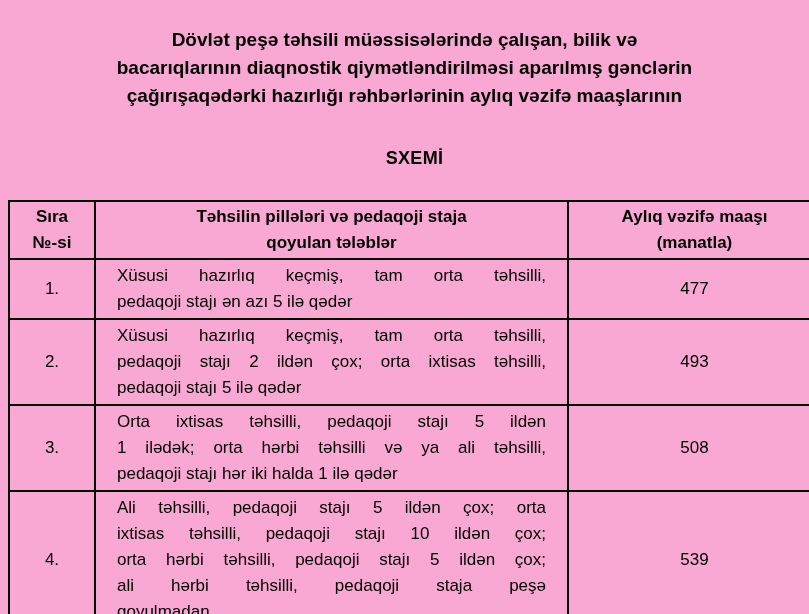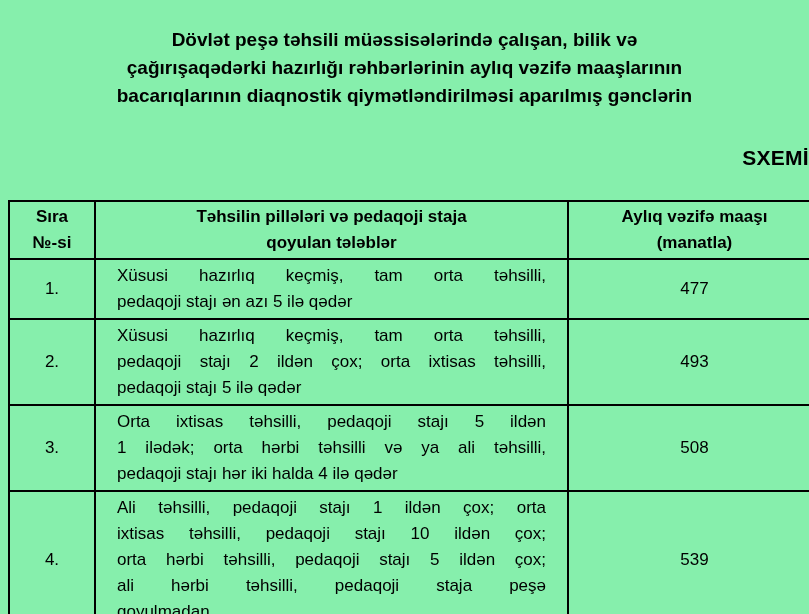--- a/index.html
+++ b/index.html
@@ -6,35 +6,35 @@
     margin: 0;
     padding: 0;
     background: #ffffff;
     color: #000000;
     font-family: "Liberation Sans", "DejaVu Sans", sans-serif;
   }
   .page {
     position: relative;
     width: 809px;
     height: 614px;
-    background: #86efac;
+    background: #f9a8d4;
     overflow: hidden;
   }
   .doc-title {
     margin: 26px 12px 0 12px;
     text-align: center;
     font-weight: bold;
     font-size: 19px;
     line-height: 28px;
   }
   .doc-subtitle {
     margin-top: 37px;
-    text-align: right;
+    text-align: center;
     font-weight: bold;
-    font-size: 21px;
+    font-size: 18px;
     line-height: 22px;
     letter-spacing: 0.3px;
     margin-left: 20px;
   }
   table.schema-table {
     border-collapse: collapse;
     table-layout: fixed;
     margin: 31px 0 0 8px;
     width: 792px;
   }
@@ -79,22 +79,22 @@
     text-align: center;
   }
 </style>
 </head>
 <body>
 
 <div class="page">
 
   <div class="doc-title">
       <div class="line">Dövlət peşə təhsili müəssisələrində çalışan, bilik və</div>
+      <div class="line">bacarıqlarının diaqnostik qiymətləndirilməsi aparılmış gənclərin</div>
       <div class="line last">çağırışaqədərki hazırlığı rəhbərlərinin aylıq vəzifə maaşlarının</div>
-      <div class="line">bacarıqlarının diaqnostik qiymətləndirilməsi aparılmış gənclərin</div>
     </div>
 
   <div class="doc-subtitle">SXEMİ</div>
 
   <table class="schema-table">
     <thead>
       <tr>
         <th class="c-no centered">
             <div class="line">Sıra</div>
             <div class="line last">№-si</div>
@@ -125,28 +125,28 @@
             <div class="line">pedaqoji stajı 2 ildən çox; orta ixtisas təhsilli,</div>
             <div class="line last">pedaqoji stajı 5 ilə qədər</div>
           </td>
         <td class="c-sal">493</td>
       </tr>
       <tr>
         <td class="c-no">3.</td>
         <td class="c-desc justify">
             <div class="line">Orta ixtisas təhsilli, pedaqoji stajı 5 ildən</div>
             <div class="line">1 ilədək; orta hərbi təhsilli və ya ali təhsilli,</div>
-            <div class="line last">pedaqoji stajı hər iki halda 4 ilə qədər</div>
+            <div class="line last">pedaqoji stajı hər iki halda 1 ilə qədər</div>
           </td>
         <td class="c-sal">508</td>
       </tr>
       <tr>
         <td class="c-no">4.</td>
         <td class="c-desc justify">
-            <div class="line">Ali təhsilli, pedaqoji stajı 1 ildən çox; orta</div>
+            <div class="line">Ali təhsilli, pedaqoji stajı 5 ildən çox; orta</div>
             <div class="line">ixtisas təhsilli, pedaqoji stajı 10 ildən çox;</div>
             <div class="line">orta hərbi təhsilli, pedaqoji stajı 5 ildən çox;</div>
             <div class="line">ali hərbi təhsilli, pedaqoji staja peşə</div>
             <div class="line last">qoyulmadan</div>
           </td>
         <td class="c-sal">539</td>
       </tr>
     </tbody>
   </table>
 

